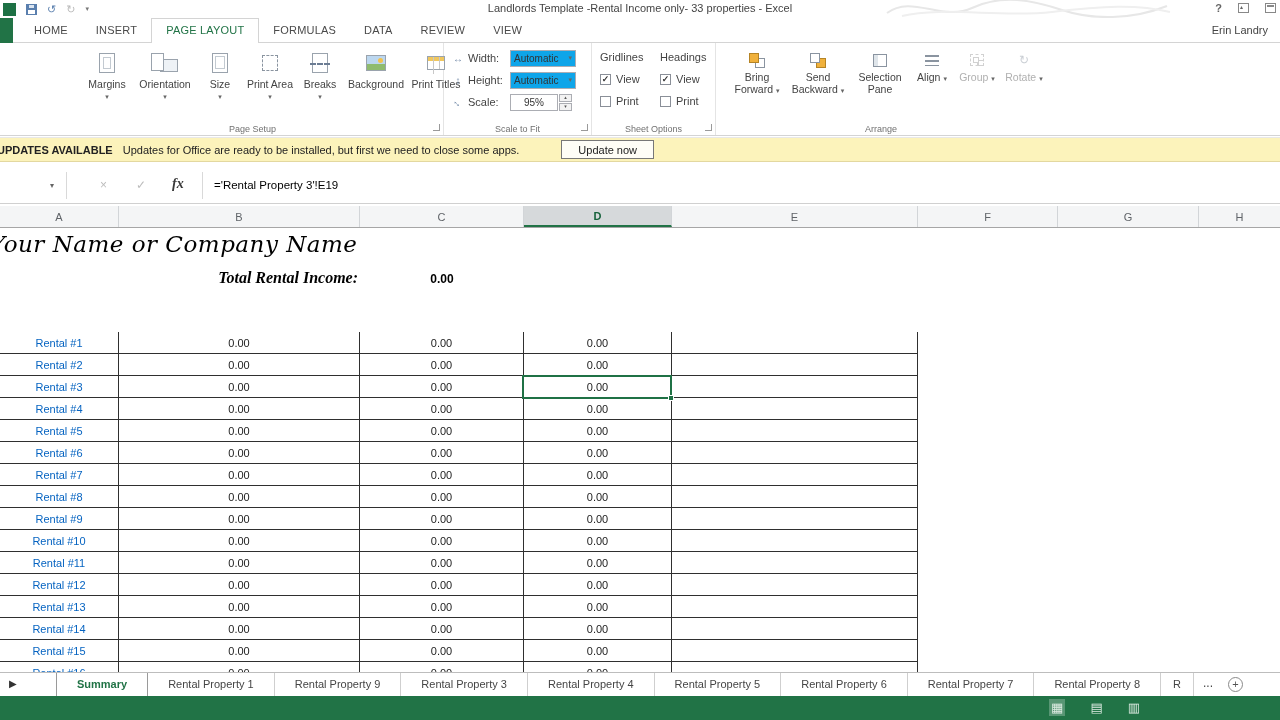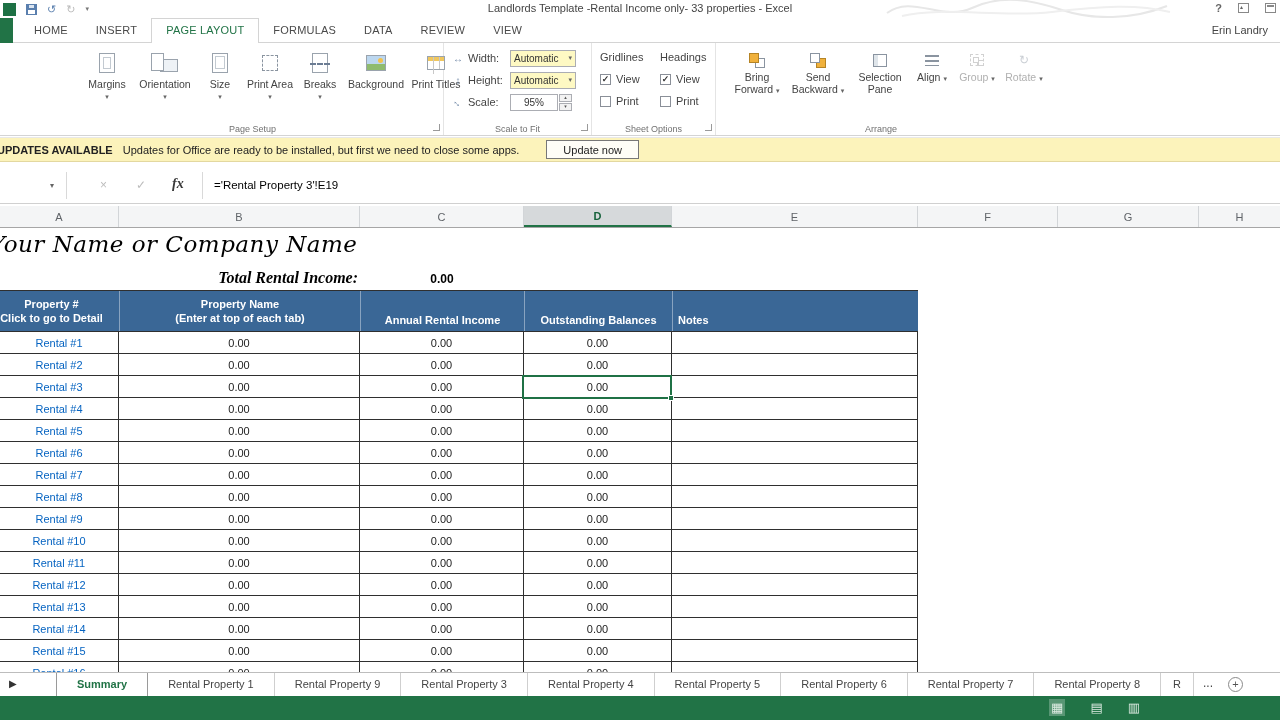--- a/index.html
+++ b/index.html
@@ -66,21 +66,21 @@
   .bg-ic{width:20px;height:16px;border:1px solid #9aa3ad;background:linear-gradient(#bcd7ef 55%,#8fbb6e 45%);position:relative}
   .bg-ic::after{content:"";position:absolute;right:2px;top:2px;width:5px;height:5px;border-radius:50%;background:#f2c24e}
   .ptitles-ic{width:18px;height:14px;border:1px solid #9aa3ad;background:linear-gradient(#f0c75e 0 4px,#fff 4px);position:relative}
   .ptitles-ic::after{content:"";position:absolute;left:5px;top:0;bottom:0;width:1px;background:#c8c8c8;box-shadow:6px 0 #c8c8c8, 0 5px #c8c8c8}
 
   .g-scale{left:444px;width:148px}
   .sc-row{display:flex;align-items:center;height:22px;gap:4px;padding-left:8px;font-size:11px;color:#444}
   .sc-col{position:absolute;left:0;top:4px;display:flex;flex-direction:column}
   .sc-ic{color:#6f87a6;font-size:10px;width:12px;text-align:center}
   .sc-lab{width:38px}
-  .combo{width:66px;height:17px;border:1px solid #abadb3;background:#fef9c3;font-size:10px;color:#333;display:flex;align-items:center;justify-content:space-between;padding:0 3px}
+  .combo{width:66px;height:17px;border:1px solid #abadb3;background:#0ea5e9;font-size:10px;color:#333;display:flex;align-items:center;justify-content:space-between;padding:0 3px}
   .combo::after{content:"▾";font-size:7px;color:#666}
   .spinbox{display:flex;align-items:flex-end}
   .spin-val{width:48px;height:17px;border:1px solid #abadb3;background:#fff;font-size:10px;color:#333;display:flex;align-items:center;justify-content:center}
   .spin-btns{display:flex;flex-direction:column;margin-left:1px;gap:1px}
   .sb{width:13px;height:8px;border:1px solid #abadb3;background:#f2f2f2;font-size:5px;line-height:5px;text-align:center;color:#555}
   .sb.up::before{content:"▴"}
   .sb.dn::before{content:"▾"}
 
   .g-sheetopt{left:592px;width:124px}
   .so-col{position:absolute;top:4px;display:flex;flex-direction:column}
@@ -106,21 +106,21 @@
   .align-ic{width:14px;height:11px;background:repeating-linear-gradient(#8a94a0 0 2px,transparent 2px 5px)}
   .group-ic{width:14px;height:12px;border:1px dashed #9a9a9a;position:relative}
   .group-ic::after{content:"";position:absolute;left:2px;top:2px;width:4px;height:4px;border:1px solid #9a9a9a;box-shadow:5px 3px 0 -1px #fff,4px 3px #9a9a9a}
   .rot-ic::before{content:"↻";font-size:12px;color:#8a94a0}
 
   
   .msgbar{position:absolute;left:0;top:137px;width:1280px;height:25px;background:#fcf3bb;
           border-top:1px solid #e8e8e8;border-bottom:1px solid #e3d8a0;display:flex;align-items:center;font-size:11px;color:#222}
   .msg-badge{font-weight:bold;margin-left:-3px;white-space:nowrap}
   .msg-text{margin-left:10px;white-space:nowrap}
-  .msg-btn{margin-left:27px;height:19px;padding:0 16px;border:1px solid #777;background:#fefdf6;font-size:11px;color:#222;display:flex;align-items:center;white-space:nowrap}
+  .msg-btn{margin-left:42px;height:19px;padding:0 16px;border:1px solid #777;background:#fefdf6;font-size:11px;color:#222;display:flex;align-items:center;white-space:nowrap}
 
   
   .fbar{position:absolute;left:0;top:168px;width:1280px;height:36px;background:#fff;border-bottom:1px solid #d0d0d0}
   .nb-arrow{position:absolute;left:50px;top:13px;font-size:8px;color:#666}
   .fb-sep{position:absolute;top:4px;bottom:4px;width:1px;background:#d9d9d9}
   .fb-x{position:absolute;left:100px;top:10px;font-size:12px;color:#bdbdbd}
   .fb-ck{position:absolute;left:136px;top:10px;font-size:12px;color:#bdbdbd}
   .fb-fx{position:absolute;left:172px;top:8px;font-family:"Liberation Serif",serif;font-style:italic;font-weight:bold;font-size:14px;color:#3a3a3a}
   .fb-formula{position:absolute;left:214px;top:11px;font-size:11.5px;color:#000;white-space:nowrap}
 
@@ -397,33 +397,20 @@
     <span class="ch" style="left:918px;width:140px">F</span>
     <span class="ch" style="left:1058px;width:141px">G</span>
     <span class="ch" style="left:1199px;width:81px;border-right:none">H</span>
   </div>
 
   <div class="grid">
     <div class="company">Your Name or Company Name</div>
     <div class="total-label">Total Rental Income:</div>
     <div class="total-value">0.00</div>
 
-    <div class="thead">
-      <div class="bh bh-a">
-        <span>Property #</span>
-        <span>Click to go to Detail</span>
-      </div>
-      <div class="bh bh-b bh-sep">
-        <span>Property Name</span>
-        <span>(Enter at top of each tab)</span>
-      </div>
-      <div class="bh bh-c bh-sep">Annual Rental Income</div>
-      <div class="bh bh-d bh-sep">Outstanding Balances</div>
-      <div class="bh bh-e bh-sep">Notes</div>
-    </div>
 
     <div class="rows">
       <div class="trow">
         <span class="c c-a">
             <span class="rlink">Rental #1</span>
           </span>
         <span class="c c-b">0.00</span>
         <span class="c c-c">0.00</span>
         <span class="c c-d">0.00</span>
         <span class="c c-e"></span>

